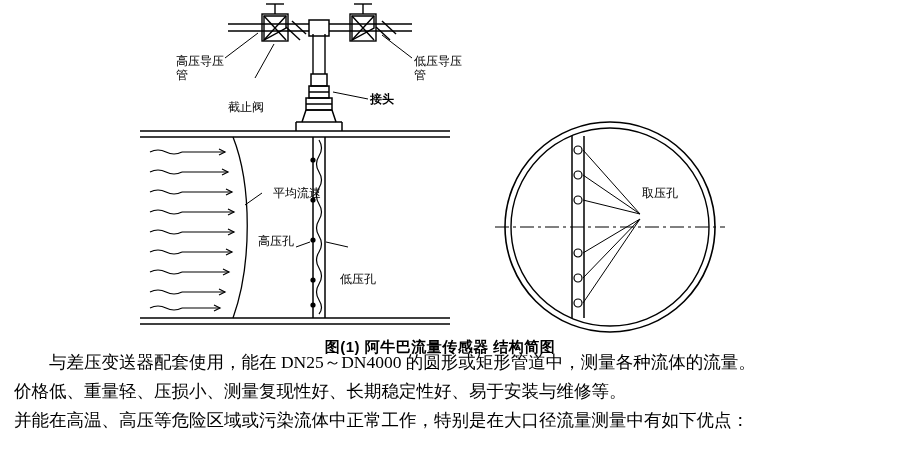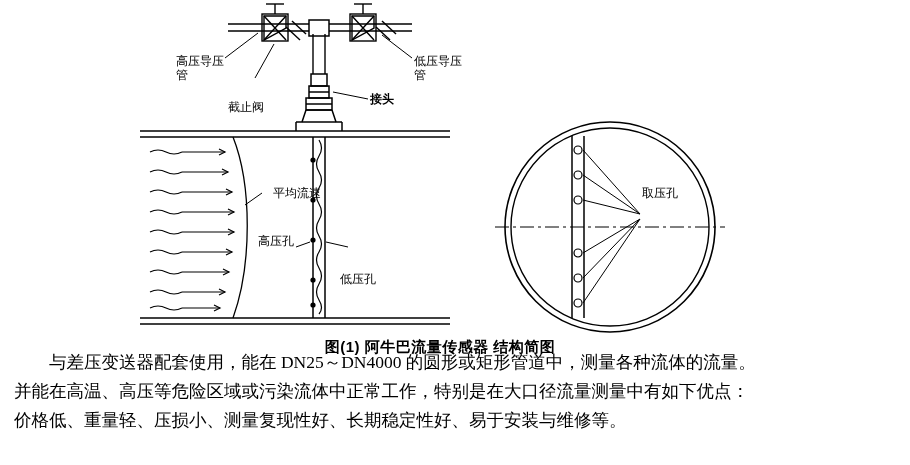--- a/index.html
+++ b/index.html
@@ -260,15 +260,15 @@
 
   <div class="fig-label" style="left:340px; top:234px;margin-top:38px;">低压孔</div>
 
   <div class="fig-label" style="left:642px; top:186px;text-align:right;">取压孔</div>
 </div>
 
 <div id="caption">图(1)  阿牛巴流量传感器 结构简图</div>
 
 <div id="body-text">
   <p class="indent">与差压变送器配套使用，能在 DN25～DN4000 的圆形或矩形管道中，测量各种流体的流量。</p>
+  <p>价格低、重量轻、压损小、测量复现性好、长期稳定性好、易于安装与维修等。</p>
   <p>并能在高温、高压等危险区域或污染流体中正常工作，特别是在大口径流量测量中有如下优点：</p>
-  <p>价格低、重量轻、压损小、测量复现性好、长期稳定性好、易于安装与维修等。</p>
 </div>
 
 </body></html>

